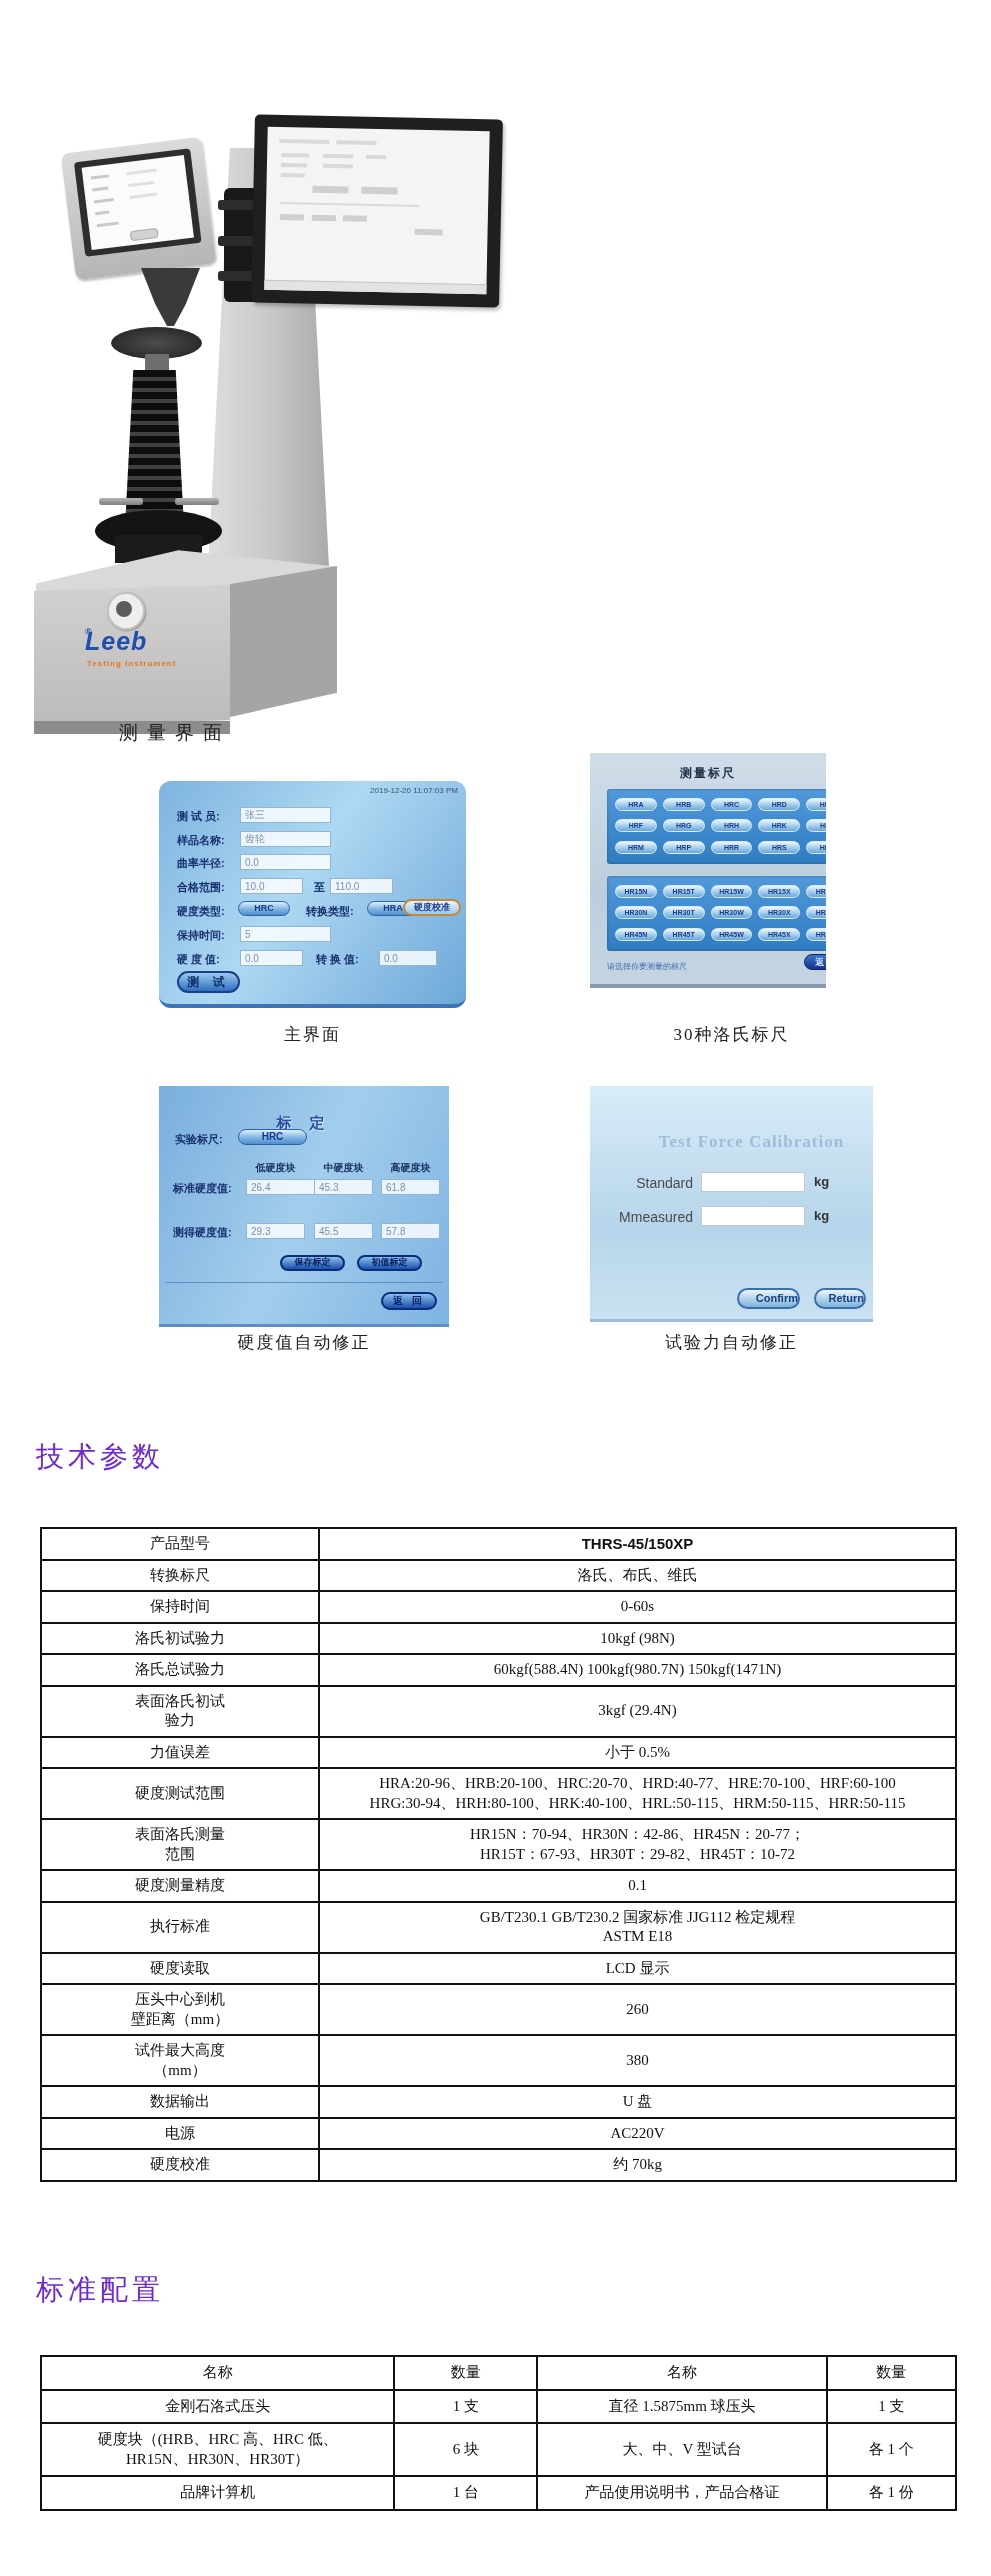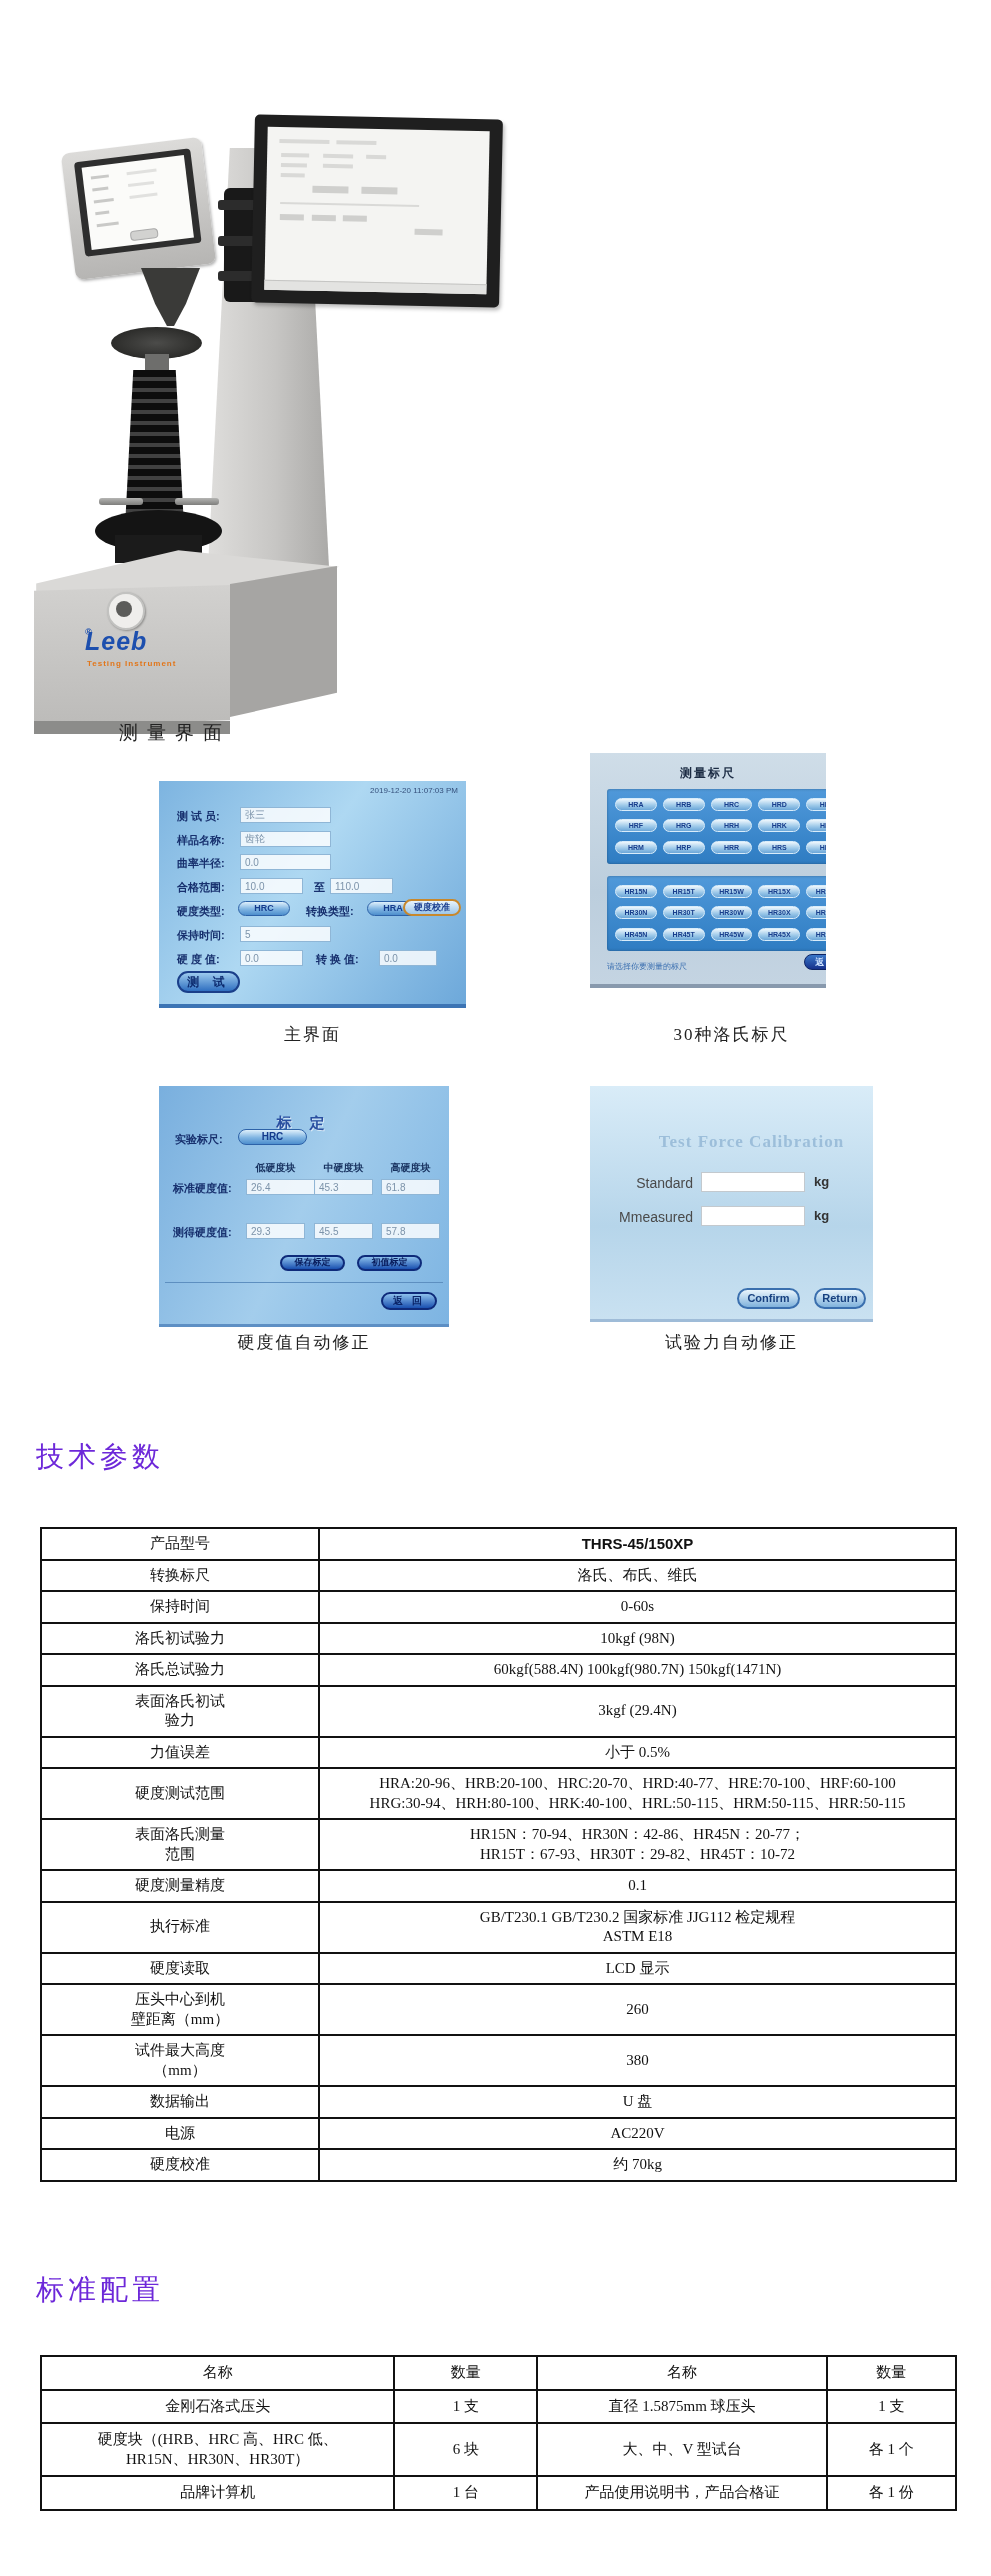--- a/index.html
+++ b/index.html
@@ -66,21 +66,21 @@
   .pill{display:inline-block;text-align:center;border-radius:9px;
         background:linear-gradient(#dff0fb,#7fb4e2 55%,#4d8ecd);
         border:1px solid #2d62a8;color:#143b8c;font-weight:bold;}
   .fbox{background:rgba(255,255,255,.82);border:1px solid #8fb6d6;color:#7c93aa;
         font-size:10px;height:16px;padding:0 4px;font-family:"Liberation Sans",sans-serif;}
   .flabel{color:#17306e;font-weight:bold;font-size:11px;white-space:nowrap;}
 
   
   .shot-main{left:159px;top:781px;width:307px;height:223px;
              background:linear-gradient(125deg,#7db4e0,#aed8f2 45%,#6da8da);
-             border-bottom:4px solid #3c74b4;border-radius:0;}
+             border-bottom:4px solid #3c74b4;border-radius:12px;}
   .ts{right:8px;top:5px;font-size:8px;color:#35507c;}
   .main-btn{left:18px;top:190px;width:63px;height:22px;border-radius:12px;
             background:linear-gradient(#9ccaee,#2f6fc0);border:2px solid #1a3f8a;
             color:#0c2a6e;font-weight:bold;font-size:12px;letter-spacing:5px;
             text-align:center;line-height:18px;}
   .calib-btn{border-radius:9px;background:linear-gradient(#e8f4fc,#9cc6ea);
              border:2px solid #c8882c;color:#1c3f8f;font-size:9px;font-weight:bold;
              text-align:center;line-height:12px;}
 
   
@@ -121,21 +121,21 @@
   .shot-force{left:590px;top:1086px;width:283px;height:233px;
               background:linear-gradient(#d9ecf8,#b6d5ea 60%,#c9e1f1);
               border-bottom:3px solid #9fbcd8;}
   .tf-title{left:0;top:46px;width:100%;text-align:center;font-family:"Liberation Serif",serif;
             font-size:17px;font-weight:bold;color:#9cbeda;letter-spacing:1px;margin-left:20px;}
   .tf-label{font-size:14px;color:#4a4a4a;width:91px;text-align:right;}
   .tf-input{background:#fff;border:1px solid #c3c9ce;width:104px;height:20px;}
   .tf-unit{font-size:13px;font-weight:bold;color:#333;}
   .tf-btn{height:21px;border-radius:11px;background:linear-gradient(#eaf5fc,#7fb2dc);
           border:2px solid #3a6fae;color:#17407f;font-weight:bold;font-size:11px;
-          text-align:center;line-height:16px;}
+          text-align:right;line-height:16px;}
 
   
   table{border-collapse:collapse;position:absolute;background:#fff;}
   .spec{left:40px;top:1527px;width:917px;}
   .spec td{border:2px solid #111;font-size:15px;line-height:1.3;text-align:center;
            padding:5px 8px;white-space:pre-line;}
   .spec td.k{width:260px;}
   .bold-val{font-family:"Liberation Sans",sans-serif;font-weight:bold;margin-top:26px;}
   .cfg{left:40px;top:2355px;width:917px;}
   .cfg td{border:2px solid #111;font-size:15px;line-height:1.3;text-align:center;

